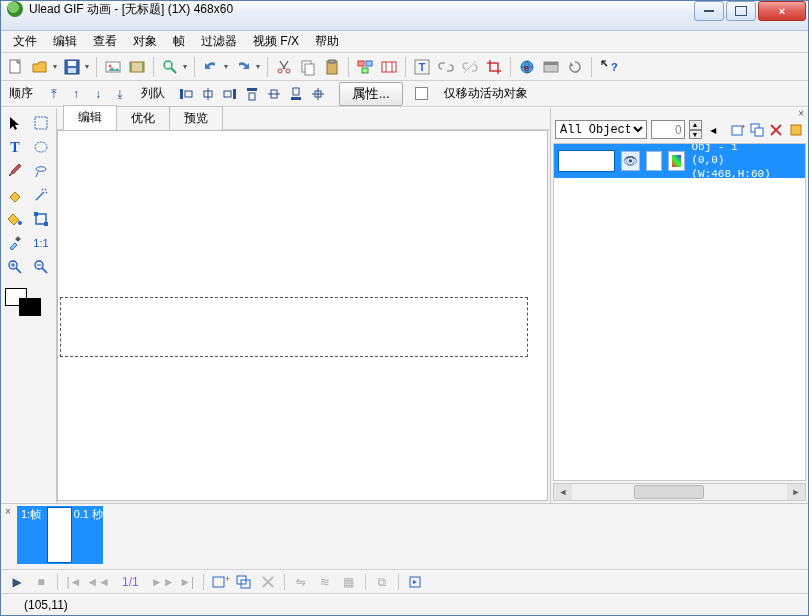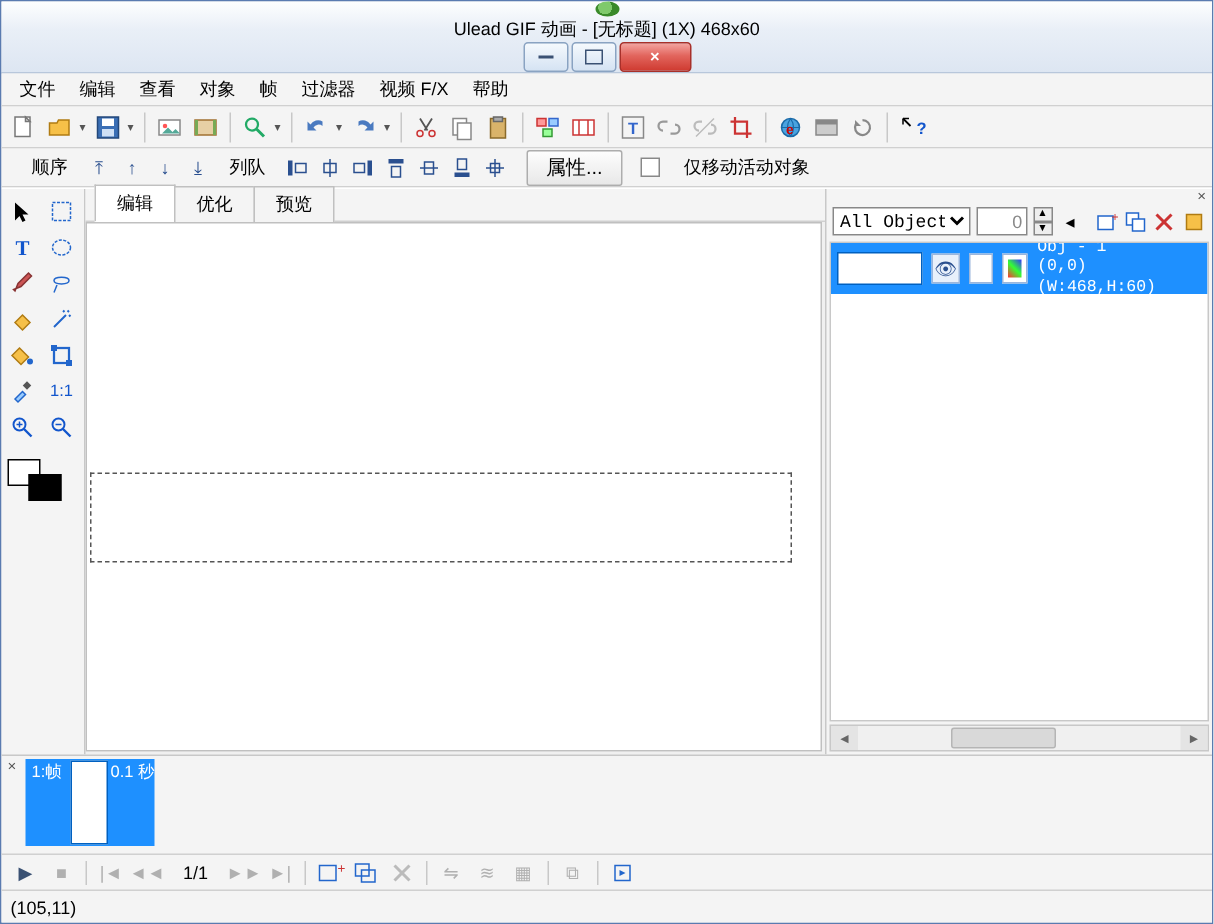--- a/index.html
+++ b/index.html
@@ -1,37 +1,37 @@
 <!DOCTYPE html>
 <html><head>
 <meta charset="utf-8">
 <style>
   * { box-sizing: border-box; margin: 0; padding: 0; }
   body { font-family: "Microsoft YaHei", SimSun, Tahoma, sans-serif; font-size: 12px; background: #fff; overflow: hidden; }
   .window { width: 809px; height: 616px; border: 1px solid #5a7bb0; background: #f0f0f0; display: flex; flex-direction: column; }
   
-  .titlebar { height: 48px; background: linear-gradient(#fdfefe,#e9eff7 40%,#dde6f2); display: flex; align-items: center; border-bottom: 1px solid #b8c7db; flex-direction: column; }
+  .titlebar { height: 30px; background: linear-gradient(#fdfefe,#e9eff7 40%,#dde6f2); display: flex; border-bottom: 1px solid #b8c7db; }
   .titlebar .appicon { width:16px; height:16px; margin:0 6px; background: radial-gradient(circle at 40% 40%, #7fc96b 0 40%, #3a8a2a 41% 100%); border-radius:50%; }
   .titlebar .title { flex:1; color:#000; font-size:12px; }
   .winbtns { display:flex; margin-right:2px; }
   .winbtn { width:30px; height:20px; margin-left:2px; border:1px solid #8aa3c2; border-radius:3px; background:linear-gradient(#f5f9fd,#d5e3f3); display:flex; align-items:center; justify-content:center; font-size:11px; color:#3a5173;}
   .winbtn.min::before{content:""; width:10px; height:0; border-bottom:2px solid #3a5173;}
   .winbtn.max::before{content:""; width:10px; height:8px; border:1.5px solid #3a5173;}
   .winbtn.close{ width:48px; background:linear-gradient(#f3a4a0,#e2655d 45%,#cf3b31); border-color:#a8302a; color:#fff; font-weight:bold;}
   
   .menubar { height:22px; background:#f4f4f4; display:flex; align-items:center; padding:0 4px; border-bottom:1px solid #d0d0d0;}
   .menubar span { padding:2px 8px; color:#000; }
   
   .toolbar { height:28px; background:#f4f4f4; border-bottom:1px solid #d0d0d0; display:flex; align-items:center; padding:0 4px; gap:2px;}
   .tbtn{width:22px;height:22px;display:flex;align-items:center;justify-content:center;border:1px solid transparent;border-radius:2px;}
   .tsep{width:1px;height:20px;background:#c8c8c8;margin:0 3px;}
   .drop{width:8px;display:flex;align-items:center;justify-content:center;color:#555;font-size:8px;margin-left:-2px;}
   .ic{width:16px;height:16px;display:block;}
   
-  .toolbar2{height:26px;background:#f4f4f4;border-bottom:1px solid #d0d0d0;display:flex;align-items:center;padding:0 20px;gap:12px;}
+  .toolbar2{height:26px;background:#f4f4f4;border-bottom:1px solid #d0d0d0;display:flex;align-items:center;padding:0 8px;gap:12px;}
   .toolbar2 .hdr{color:#000;}
   .toolbar2 .smallbtns{display:flex;gap:4px;}
   .toolbar2 .smallbtns .mb{width:18px;height:18px;display:flex;align-items:center;justify-content:center;color:#2a4f8f;font-size:12px;}
   .propbtn{padding:2px 12px;border:1px solid #adadad;background:linear-gradient(#fdfdfd,#e8e8e8);border-radius:2px;}
   .chk{display:flex;align-items:center;gap:16px;}
   .chk .box{width:13px;height:13px;border:1px solid #888;background:#fff;}
   
   .mainrow{flex:1;display:flex;min-height:0;border-top:1px solid #fff;}
   .toolbox{width:56px;background:#f4f4f4;border-right:1px solid #c8c8c8;padding:4px 2px;display:flex;flex-wrap:wrap;align-content:flex-start;gap:2px;}
   .tool{width:24px;height:22px;display:flex;align-items:center;justify-content:center;border:1px solid transparent;border-radius:2px;}
@@ -71,23 +71,23 @@
   .tl-close{width:14px;display:flex;align-items:flex-start;justify-content:center;font-size:10px;padding-top:2px;color:#555;}
   .frame{width:86px;height:58px;margin:2px;background:#1e90ff;color:#fff;display:flex;font-size:11px;}
   .frame .flabel{padding:1px 4px;}
   .frame .fthumb{flex:1;margin:1px 2px;background:#fff;border:1px solid #0060c0;}
   .frame .fdur{text-align:center;padding:1px 0;}
   
   .playbar{height:24px;background:#f4f4f4;border-top:1px solid #d0d0d0;display:flex;align-items:center;gap:4px;padding:0 6px;}
   .pbtn{width:20px;height:18px;display:flex;align-items:center;justify-content:center;color:#3a5173;font-size:12px;}
   .pbtn.dis{color:#b0b0b0;}
   .psep{width:1px;height:16px;background:#c8c8c8;margin:0 2px;}
-  .pcount{padding:0 10px;color:#000000;text-align:center;}
-  
-  .status{height:22px;background:#f4f4f4;border-top:1px solid #d0d0d0;display:flex;align-items:center;padding:0 6px;color:#000;}
+  .pcount{padding:0 10px;color:#8b5cf6;text-align:center;}
+  
+  .status{height:22px;background:#f4f4f4;border-top:1px solid #d0d0d0;display:flex;align-items:center;padding:0 23px;color:#000;}
   
   svg{overflow:visible;}
 </style>
 </head>
 <body>
 
 <div class="window">
 
   <div class="titlebar">
     <span class="appicon"></span>

